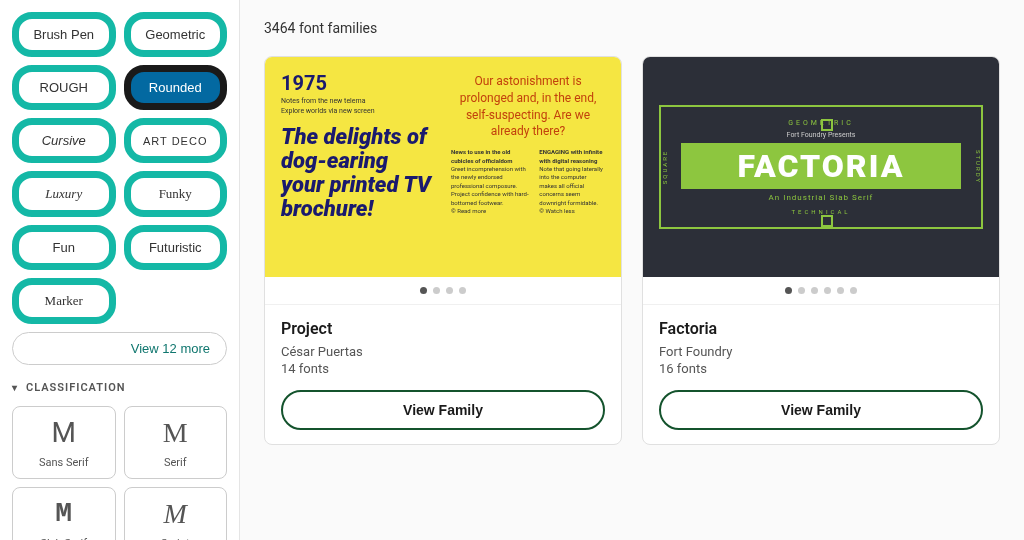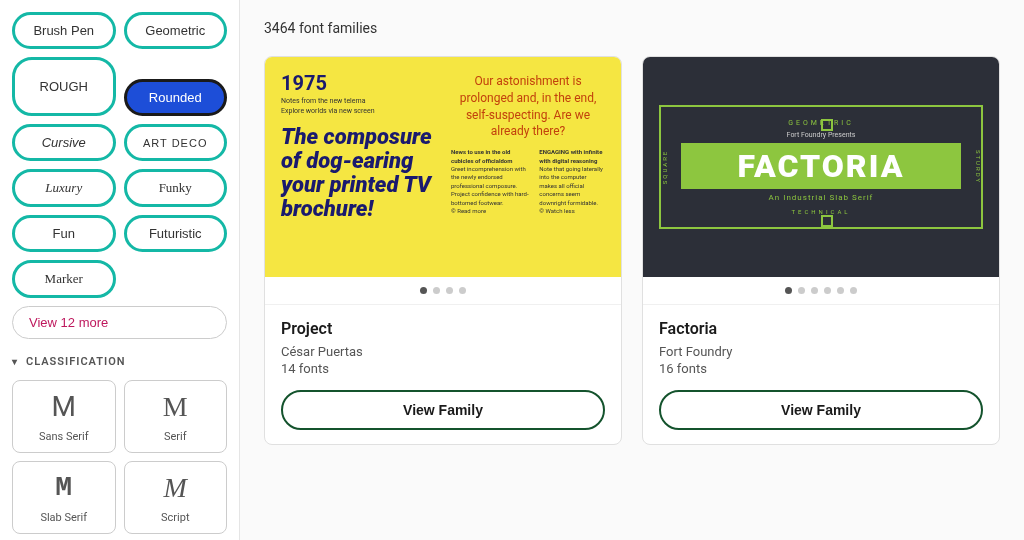--- a/index.html
+++ b/index.html
@@ -16,54 +16,53 @@
     }
 
     .tag-grid {
       display: grid;
       grid-template-columns: 1fr 1fr;
       gap: 8px;
       margin-bottom: 8px;
     }
 
     .tag-btn {
-      border: 3px solid #14b8a6;
+      border: 7px solid #14b8a6;
       border-radius: 20px;
       padding: 8px 10px;
       background: #fff;
       cursor: pointer;
       font-size: 13px;
       text-align: center;
       color: #333;
       white-space: nowrap;
     }
 
     .tag-btn.selected {
-      background: #1d4ed8;
+      background: #0369a1;
       color: #fff;
       border-color: #1a1a1a;
-      margin-top: 22px;
     }
 
     .tag-btn.serif-style { font-family: serif; }
     .tag-btn.italic-style { font-style: italic; }
     .tag-btn.bold-style { font-weight: normal; }
     .tag-btn.display-style { letter-spacing: 1px; text-transform: uppercase; font-size: 11px; }
 
     .view-more-btn {
       display: block;
       width: 100%;
       border: 1px solid #ccc;
       border-radius: 20px;
       padding: 8px 16px;
       background: #fff;
       cursor: pointer;
       font-size: 13px;
-      color: #be185d;
-      text-align: left;
+      color: #0f766e;
+      text-align: right;
       margin: 8px 0 16px;
     }
 
     .section-header {
       display: flex;
       align-items: center;
       gap: 8px;
       font-size: 11px;
       font-weight: 600;
       color: #555;
@@ -408,21 +407,21 @@
   <div class="font-cards">
 
     <div class="font-card">
       <div class="card-preview preview-bagatela">
         <div class="left-col">
           <div class="year">1975</div>
           <div class="small-text">
             <span>Notes from the new telema</span><br>
             <span>Explore worlds via new screen</span>
           </div>
-          <div class="headline">The composure of dog-earing your printed TV brochure!</div>
+          <div class="headline">The delights of dog-earing your printed TV brochure!</div>
         </div>
         <div class="right-col">
           <div class="right-headline">Our astonishment is prolonged and, in the end, self-suspecting. Are we already there?</div>
           <div style="display:flex;gap:6px;">
             <div class="body-text">
               <strong>News to use in the old cubicles of officialdom</strong><br>
               <span>Greet incomprehension with the newly endorsed professional composure. Project confidence with hard-bottomed footwear.</span><br>
               <span>© Read more</span>
             </div>
             <div class="col2-text">

